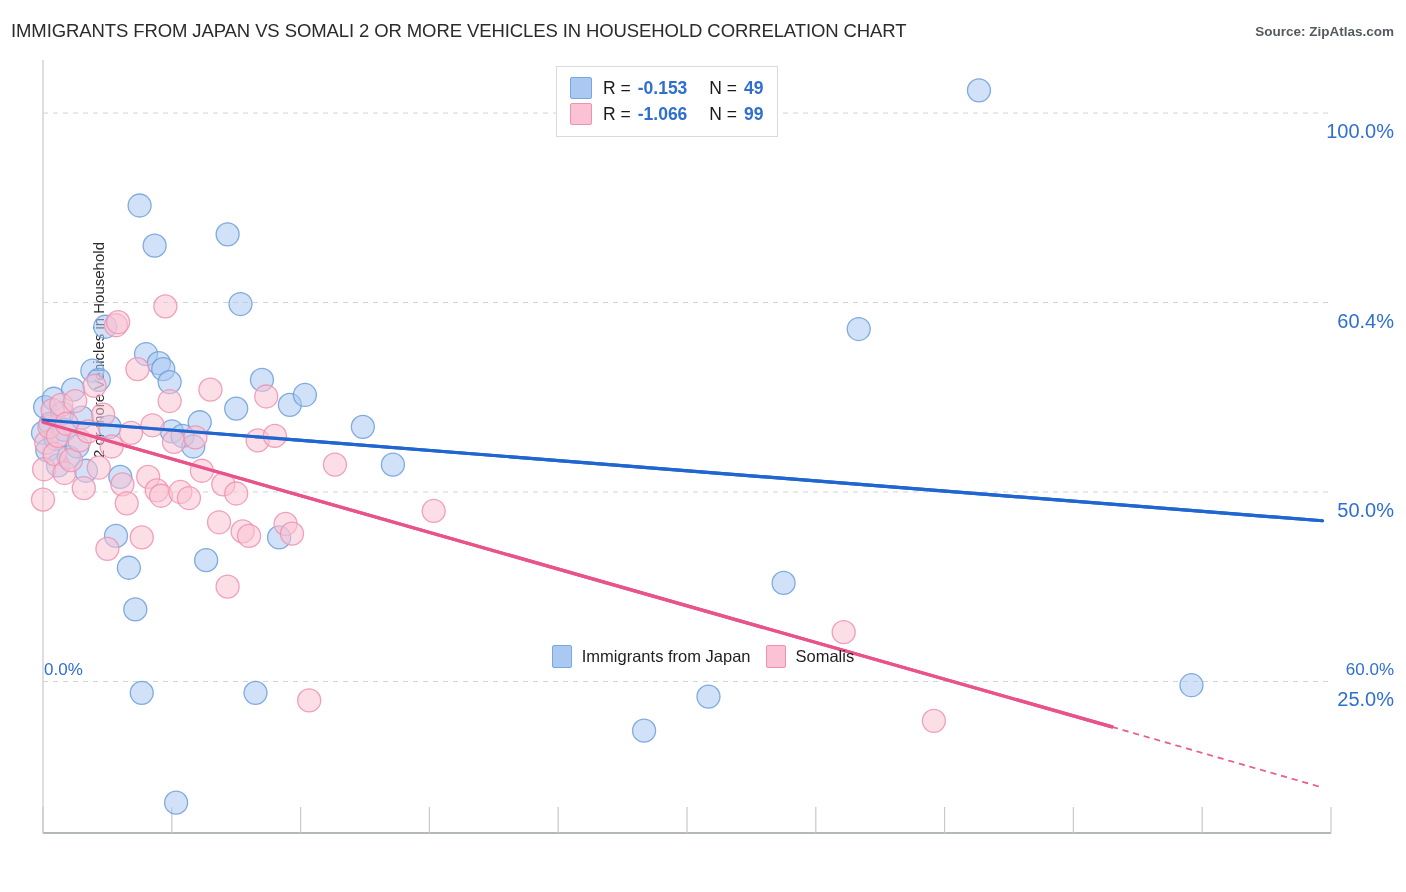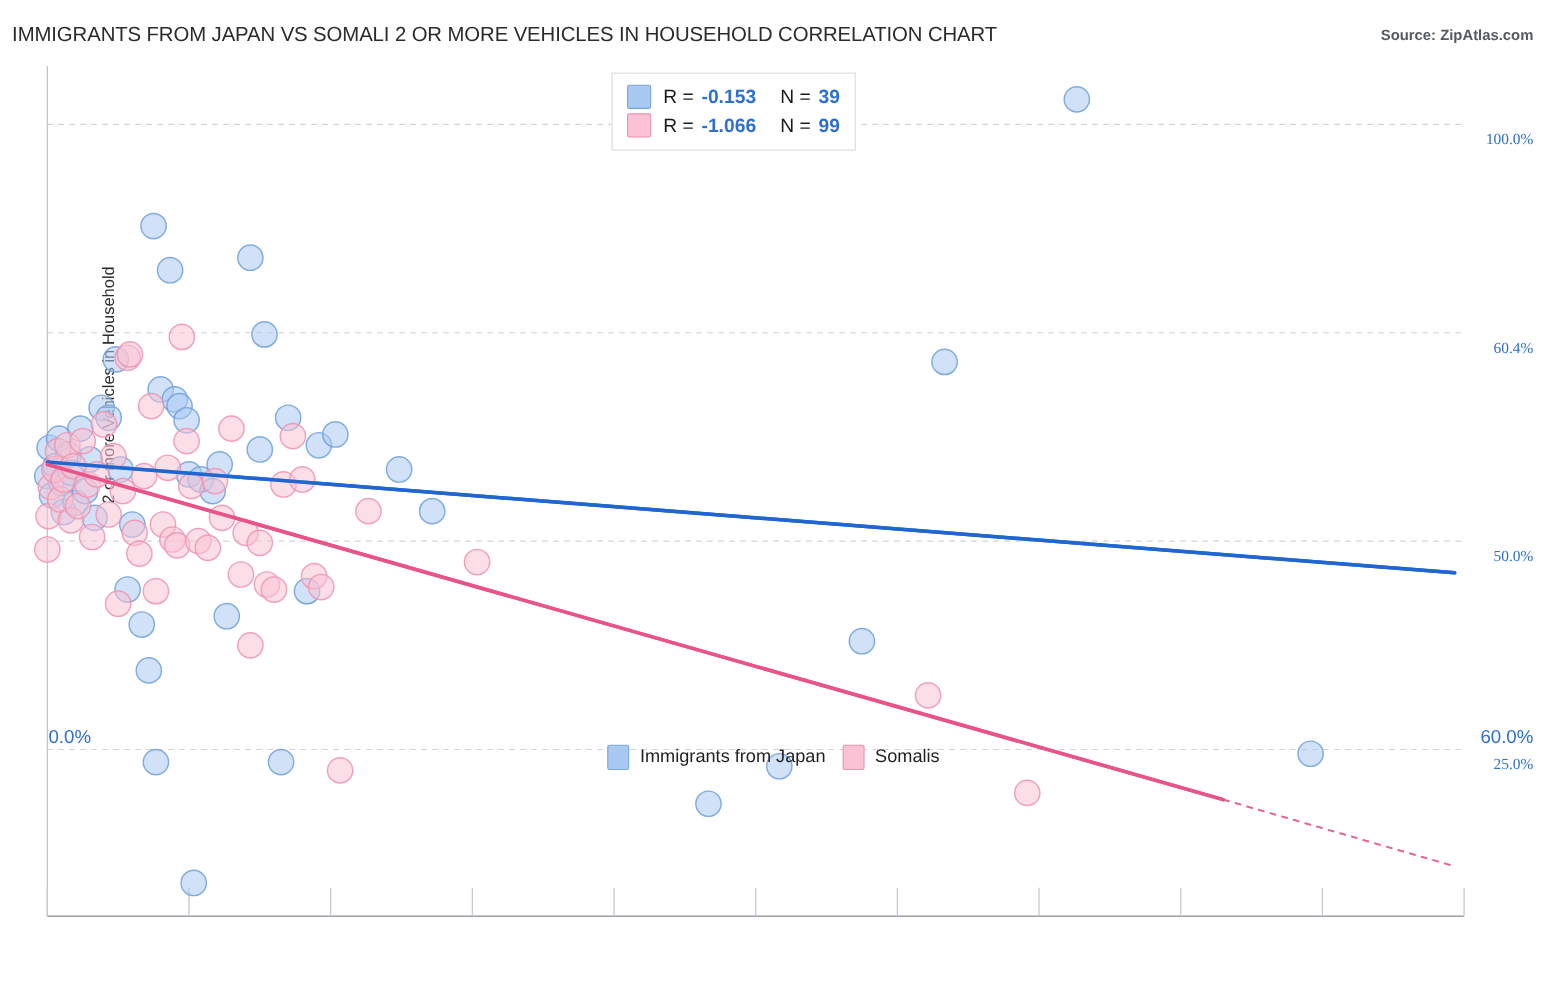--- a/index.html
+++ b/index.html
@@ -60,25 +60,24 @@
     top: 50%;
     transform: translateY(-50%) rotate(-90deg);
     transform-origin: center center;
     white-space: nowrap;
     font-size: 15px;
     color: #2b2b2b;
   }
   .y-tick-label {
     position: absolute;
     right: 12px;
-    font-size: 14px;
+    font-size: 20px;
     color: #2f6fd0;
     white-space: nowrap;
     text-align: right;
-    font-family: Liberation Serif, serif;
   }
   .x-end-label {
     position: absolute;
     bottom: 20px;
     font-size: 17px;
     color: #2f6fd0;
     white-space: nowrap;
   }
   #x-label-min { left: 44px; }
   #x-label-max { right: 12px; }
@@ -116,21 +115,21 @@
     font-size: 17.5px;
     color: #2f6fd0;
     font-weight: bold;
   }
   .stat-n-k { margin-left: 22px; }
   
   #series-legend {
     position: absolute;
     left: 0;
     right: 0;
-    bottom: 0;
+    bottom: 32px;
     display: flex;
     justify-content: center;
     align-items: flex-start;
     gap: 15px;
     pointer-events: none;
   }
   .series-item {
     display: flex;
     align-items: center;
     pointer-events: auto;
@@ -324,21 +323,21 @@
 
   <div class="x-end-label" id="x-label-min">0.0%</div>
   <div class="x-end-label" id="x-label-max">60.0%</div>
 
   <div id="stat-legend">
       <div class="stat-row">
         <span class="stat-swatch sw-blue"></span>
         <span class="stat-k">R =</span>
         <span class="stat-v">-0.153</span>
         <span class="stat-k stat-n-k">N =</span>
-        <span class="stat-v">39</span>
+        <span class="stat-v">49</span>
       </div>
       <div class="stat-row">
         <span class="stat-swatch sw-pink"></span>
         <span class="stat-k">R =</span>
         <span class="stat-v">-1.066</span>
         <span class="stat-k stat-n-k">N =</span>
         <span class="stat-v">99</span>
       </div>
     </div>
 

